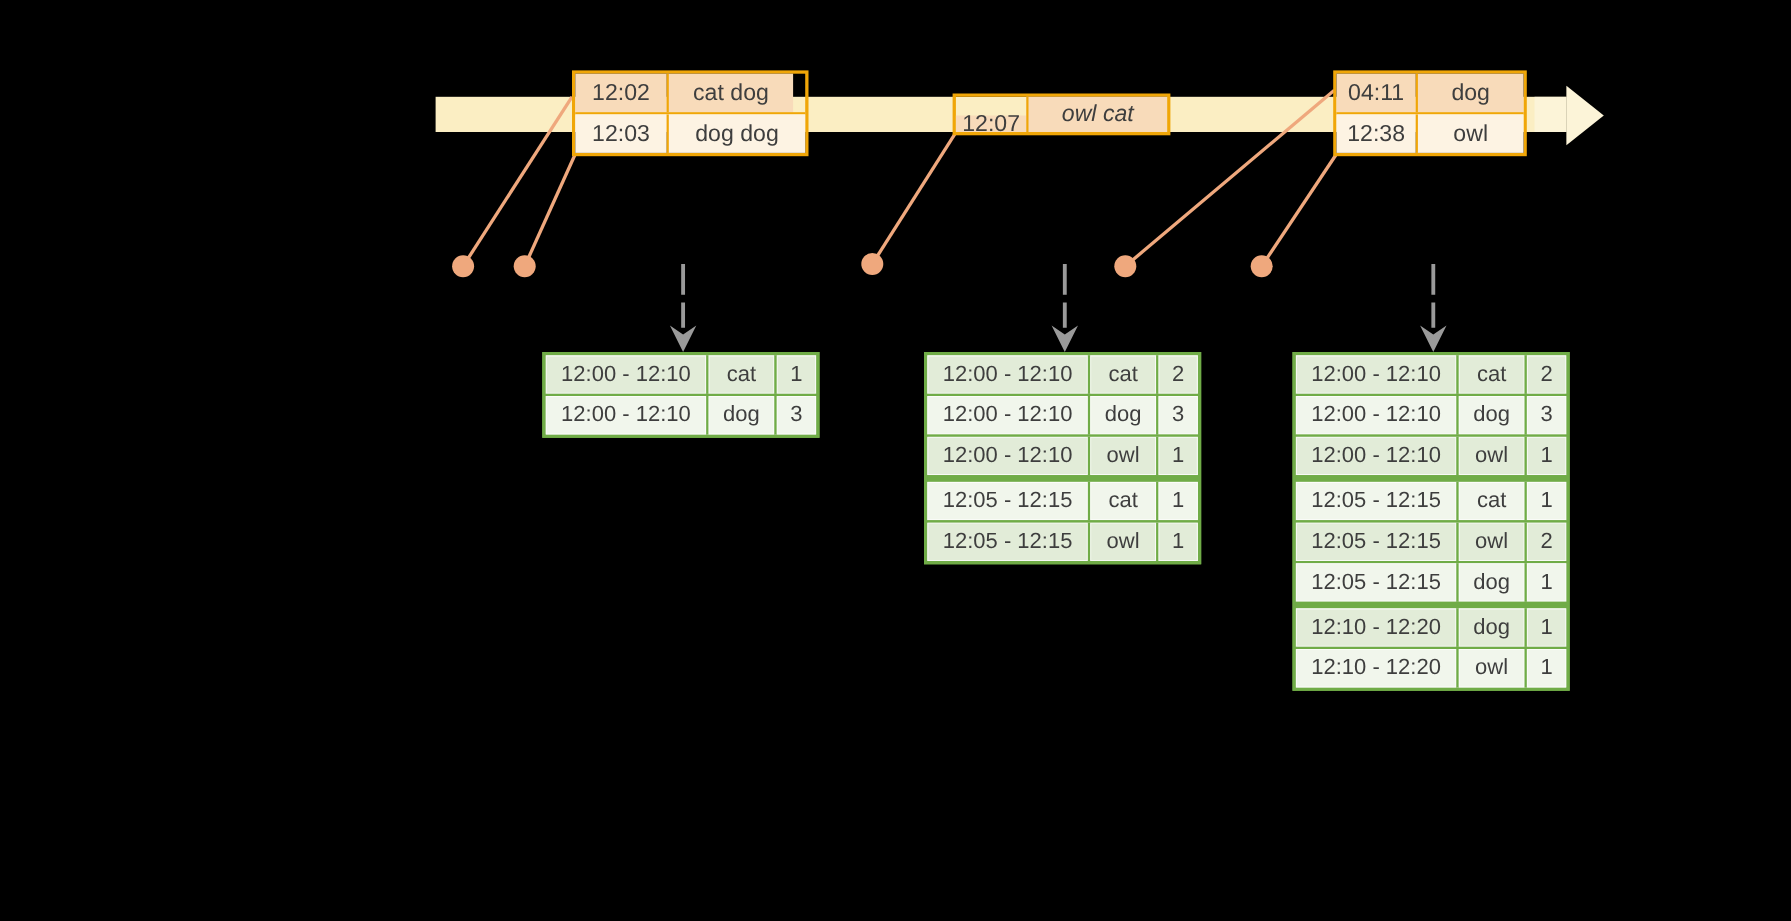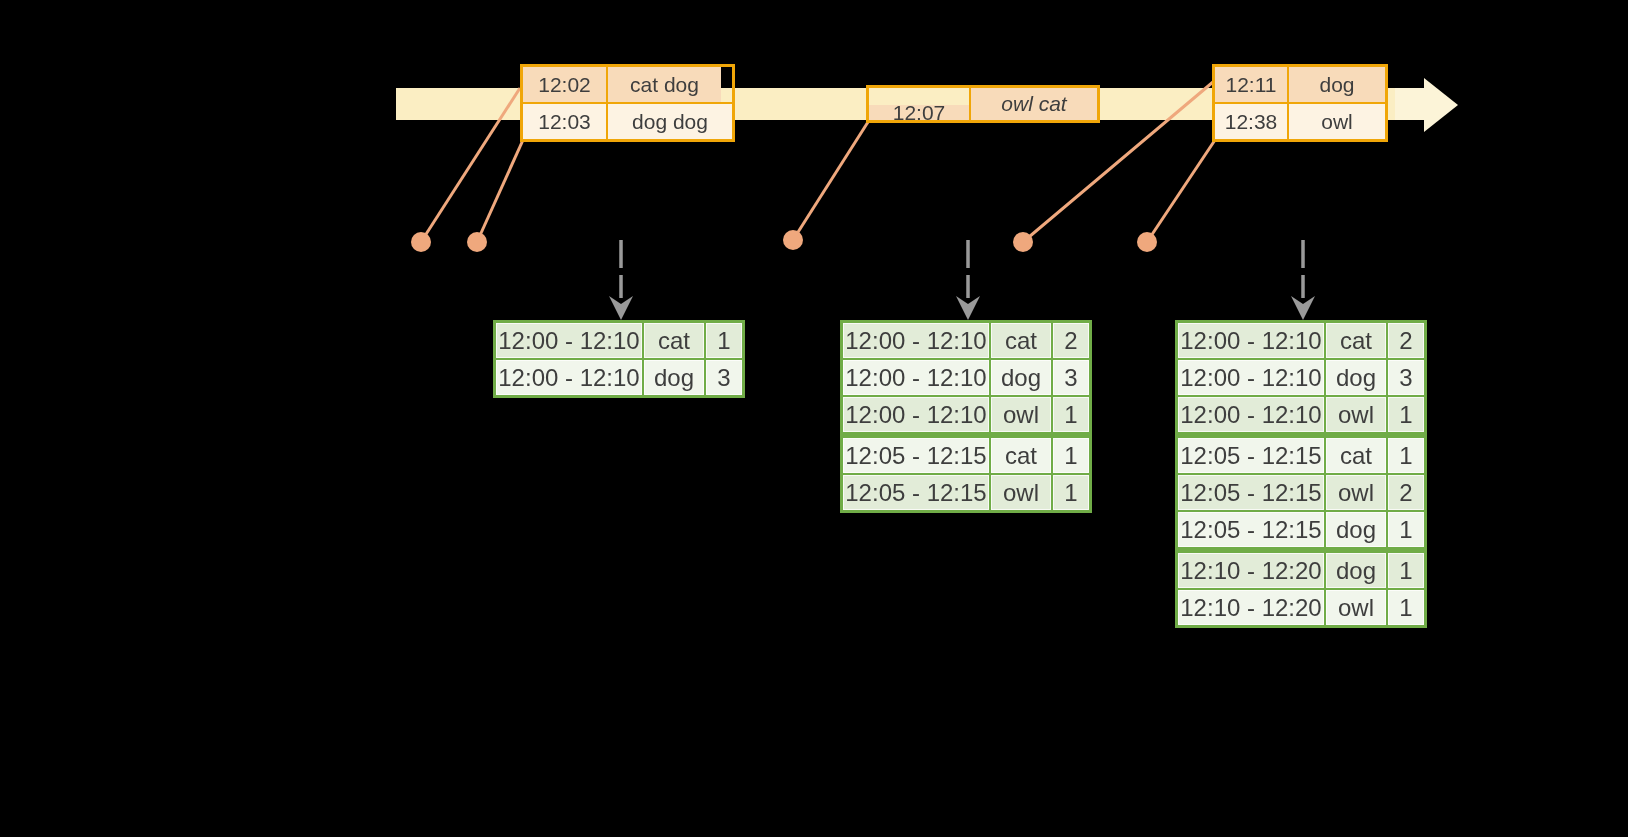--- a/index.html
+++ b/index.html
@@ -45,21 +45,21 @@
 
   .result-table{
     position:absolute;border:3px solid var(--green);box-sizing:border-box;
     display:flex;flex-direction:column;background:var(--green);
   }
   .rt-row{display:flex;height:35px;}
   .rt-row.sep-thin{border-top:2px solid var(--green);}
   .rt-row.sep-thick{border-top:6px solid var(--green);}
   .rt-cell{
     display:flex;align-items:center;justify-content:center;
-    font-size:24px;box-sizing:border-box;
+    font-size:20px;box-sizing:border-box;
     box-shadow:inset 0 0 0 1px rgba(255,255,255,0.75);
   }
   .rt-cell + .rt-cell{border-left:2px solid var(--green);}
   .row-dark .rt-cell{background:var(--row-dark);}
   .row-light .rt-cell{background:var(--row-light);}
 </style>
 </head>
 <body>
 
 <div class="stage">
@@ -102,27 +102,27 @@
           <div class="event-cell time fill-peach" style="width: 83px;">12:02</div>
           <div class="event-cell words fill-peach" style="width: 115px;">cat dog</div>
         </div>
         <div class="event-row" style="height: 35px;">
           <div class="event-cell time fill-cream" style="width: 83px;">12:03</div>
           <div class="event-cell words fill-cream" style="width: 126px;">dog dog</div>
         </div>
       </div>
       <div class="event-box" style="left: 866px; top: 85px;">
         <div class="event-row" style="height: 32px;">
-          <div class="event-cell time fill-peach" style="width: 100px; margin-top: 17px;">12:07</div>
+          <div class="event-cell time fill-peach" style="width: 64px; margin-top: 17px;">12:07</div>
           <div class="event-cell words fill-peach" style="width: 128px; font-style: italic;">owl cat</div>
         </div>
       </div>
       <div class="event-box" style="left: 1212px; top: 64px;">
         <div class="event-row" style="height: 35px;">
-          <div class="event-cell time fill-peach" style="width: 72px;">12:11</div>
+          <div class="event-cell time fill-peach" style="width: 72px;">04:11</div>
           <div class="event-cell words fill-peach" style="width: 98px;">dog</div>
         </div>
         <div class="event-row" style="height: 35px;">
           <div class="event-cell time fill-cream" style="width: 72px;">12:38</div>
           <div class="event-cell words fill-cream" style="width: 98px;">owl</div>
         </div>
       </div>
     </div>
   <div id="result-tables">
       <div class="result-table" style="left: 493px; top: 320px;">

